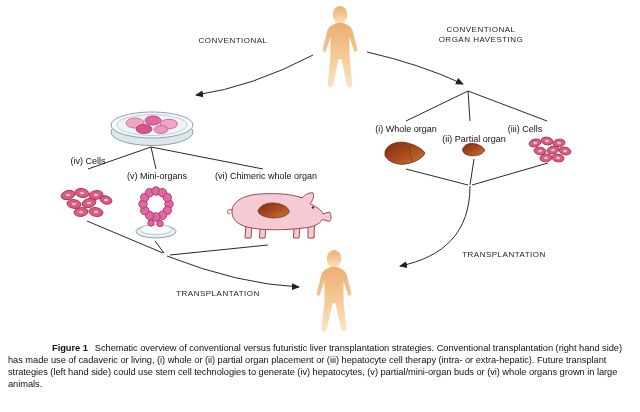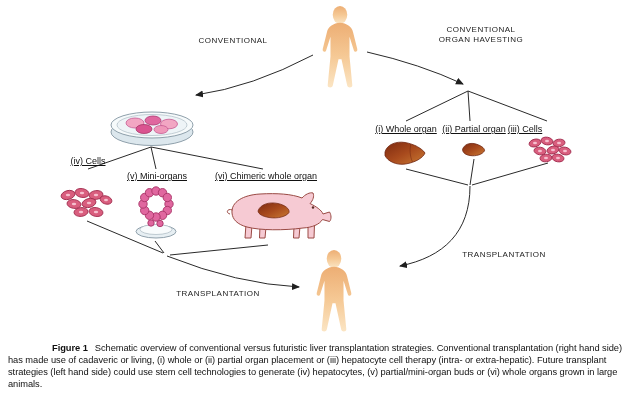--- a/index.html
+++ b/index.html
@@ -2,21 +2,21 @@
 <html><head>
 <meta charset="utf-8">
 <style>
   * { margin:0; padding:0; box-sizing:border-box; }
   html,body { width:640px; height:412px; background:#ffffff; font-family:"Liberation Sans", sans-serif; }
   .figure { position:relative; width:640px; height:412px; background:#fff; overflow:hidden; }
   .connectors { position:absolute; left:0; top:0; }
   .icon { position:absolute; }
   .lbl { position:absolute; font-size:8px; letter-spacing:0.5px; color:#1b1b1b; text-align:center; line-height:1.25; white-space:nowrap; }
   .lbl.two-line { white-space:normal; }
-  .item-lbl { position:absolute; font-size:9px; color:#111; text-align:center; white-space:nowrap;text-decoration:underline; }
+  .item-lbl { position:absolute; font-size:9px; color:#111; text-align:center; white-space:nowrap; }
   .caption { position:absolute; left:8px; width:624px; top:343px; font-size:9.3px; line-height:1.28; color:#111; letter-spacing:-0.05px; }
   .caption b { font-weight:700; margin-right:7px;margin-left:44px; }
 </style>
 </head>
 <body>
 
 <div class="figure">
 
   <svg width="0" height="0" style="position:absolute">
     <defs>
@@ -171,21 +171,21 @@
 
   <div class="lbl" style="left:168px; top:36px; width:130px">CONVENTIONAL</div>
   <div class="lbl two-line" style="left:406px; top:25px; width:150px">
     <div>CONVENTIONAL</div>
     <div>ORGAN HAVESTING</div>
   </div>
   <div class="lbl" style="left:448px; top:250px; width:112px">TRANSPLANTATION</div>
   <div class="lbl" style="left:162px; top:289px; width:112px">TRANSPLANTATION</div>
 
   <div class="item-lbl" style="left:368px; top:124px; width:76px">(i) Whole organ</div>
-  <div class="item-lbl" style="left:434px; top:124px; width:80px">(ii) Partial organ</div>
+  <div class="item-lbl" style="left:434px; top:134px; width:80px">(ii) Partial organ</div>
   <div class="item-lbl" style="left:496px; top:124px; width:58px">(iii) Cells</div>
 
   <div class="item-lbl" style="left:60px; top:156px; width:56px">(iv) Cells</div>
   <div class="item-lbl" style="left:120px; top:171px; width:74px">(v) Mini-organs</div>
   <div class="item-lbl" style="left:202px; top:171px; width:128px">(vi) Chimeric whole organ</div>
 
   <p class="caption">
     <b>Figure 1</b><span>Schematic overview of conventional versus futuristic liver transplantation strategies. Conventional transplantation (right hand side) has made use of cadaveric or living, (i) whole or (ii) partial organ placement or (iii) hepatocyte cell therapy (intra- or extra-hepatic). Future transplant strategies (left hand side) could use stem cell technologies to generate (iv) hepatocytes, (v) partial/mini-organ buds or (vi) whole organs grown in large animals.</span>
   </p>
 

